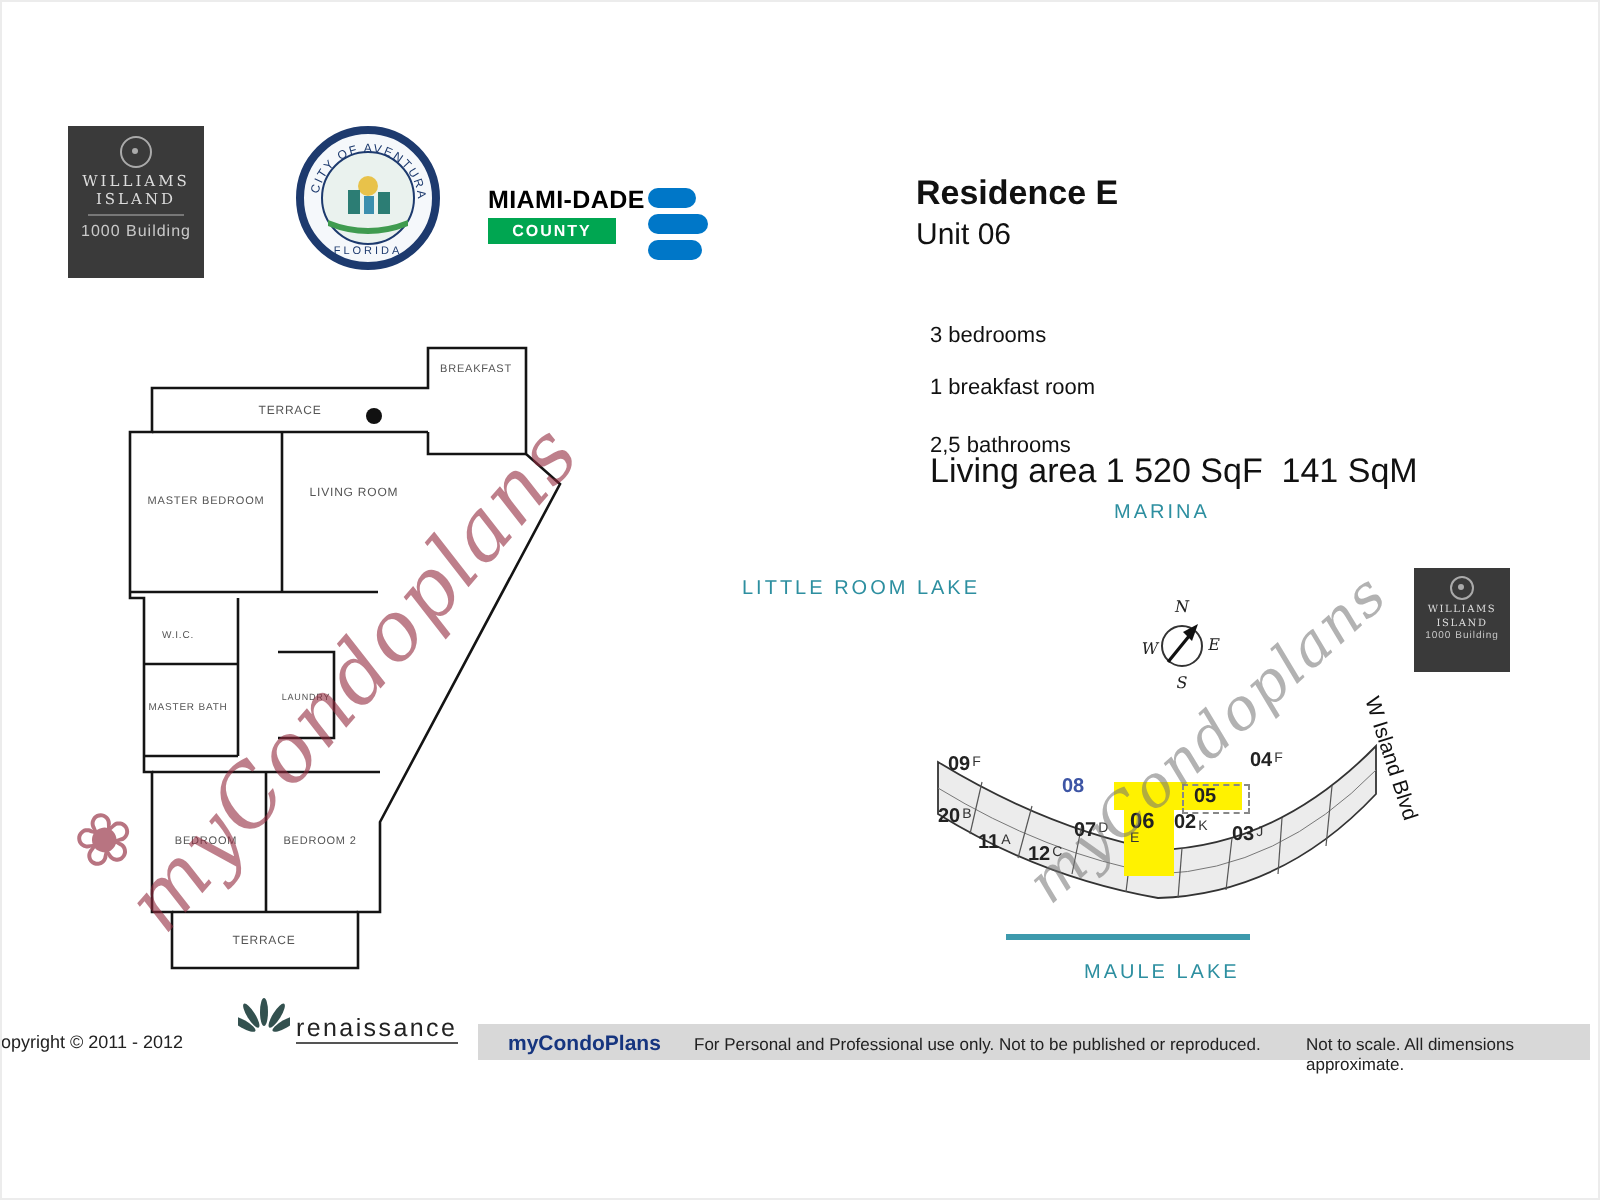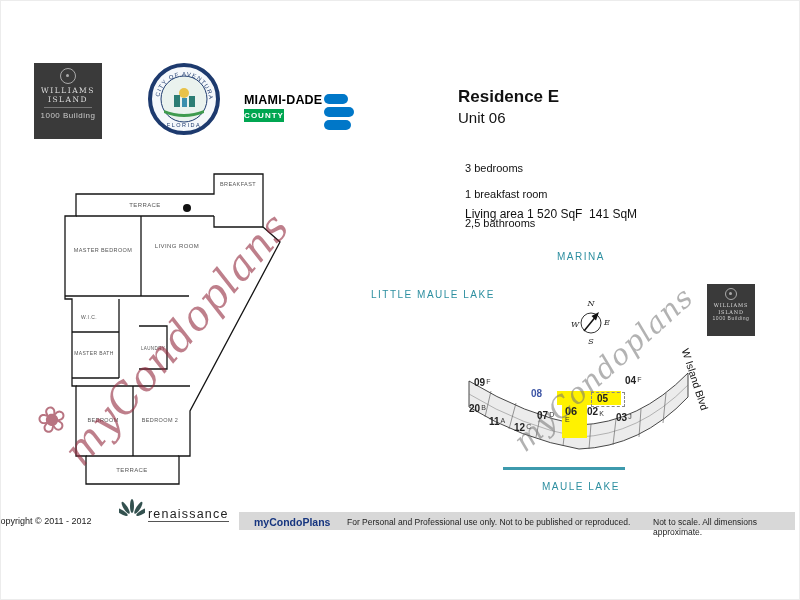--- a/index.html
+++ b/index.html
@@ -13,28 +13,28 @@
   .wi-crest:after{content:"";position:absolute;left:5px;top:5px;width:3px;height:3px;background:#aaa;border-radius:50%;}
   .wi-name{font-family:"DejaVu Serif",serif;font-size:7.5px;letter-spacing:1.5px;line-height:9px;color:#ddd;}
   .wi-rule{width:70%;height:1px;background:#777;margin:3px auto;}
   .wi-sub{font-size:8px;color:#c9c9c9;letter-spacing:.5px;}
   .wi-logo.small .wi-name{font-size:5px;letter-spacing:.8px;line-height:6.5px;}
   .wi-logo.small .wi-sub{font-size:5px;}
   .wi-logo.small .wi-crest{width:10px;height:10px;margin:4px auto 2px auto;}
   .wi-logo.small .wi-crest:after{left:3px;top:3px;}
 
   .md-name{font-size:12.5px;font-weight:bold;letter-spacing:.2px;color:#000;}
-  .md-county{margin-top:2px;width:40px;height:13px;background:#00a651;color:#fff;
+  .md-county{margin-top:2px;width:64px;height:13px;background:#00a651;color:#fff;
              font-size:8px;font-weight:bold;letter-spacing:1px;text-align:center;line-height:13px;}
 
   
   .title{font-size:17px;font-weight:bold;}
   .unit{font-size:15px;}
   .spec{font-size:11px;}
-  .living{font-size:12px;white-space:pre;}
+  .living{font-size:17px;white-space:pre;margin-top:19px;}
 
   
   .fp-label{fill:#555;font-family:"Liberation Sans",sans-serif;letter-spacing:.4px;}
 
   
   .wm{display:flex;align-items:center;justify-content:center;pointer-events:none;z-index:10;}
   .wm-red{transform:rotate(-49deg);}
   .wm-red span{font-family:"DejaVu Serif",serif;font-style:italic;font-size:41px;color:rgba(146,42,62,.6);letter-spacing:1px;white-space:nowrap;}
   .wm-flower{font-size:36px;color:rgba(146,42,62,.65);transform:rotate(-12deg);z-index:10;}
   .wm-gray{transform:rotate(-42deg);}
@@ -138,21 +138,21 @@
   </svg>
 
   <div class="abs wm wm-red" style="left:15px;top:190px;width:320px;height:295px;">
     <span>myCondoplans</span>
   </div>
   <div class="abs wm-flower" style="left:36px;top:398px;">❀</div>
 
   <div class="abs" style="left:360px;top:250px;width:432px;height:265px;">
 
     <div class="abs lake" style="left:196px;top:0px;">MARINA</div>
-    <div class="abs lake" style="left:10px;top:38px;">LITTLE MAULE LAKE</div>
+    <div class="abs lake" style="left:10px;top:38px;">LITTLE ROOM LAKE</div>
     <div class="abs lake" style="left:181px;top:230px;">MAULE LAKE</div>
     <div class="abs street" style="left:330px;top:96px;">W Island Blvd</div>
 
     <svg class="abs" style="left:210px;top:46px;" width="40" height="48" viewBox="0 0 40 48">
       <circle cx="20" cy="26" r="10" fill="none" stroke="#333" stroke-width="1"></circle>
       <line x1="13" y1="34" x2="26" y2="18" stroke="#111" stroke-width="1.6"></line>
       <polygon points="28,15 20.5,19 25,23.5" fill="#111"></polygon>
       <text x="20" y="9" font-size="8" text-anchor="middle" font-family="DejaVu Serif,serif" font-style="italic" fill="#222">N</text>
       <text x="4" y="30" font-size="8" text-anchor="middle" font-family="DejaVu Serif,serif" font-style="italic" fill="#222">W</text>
       <text x="36" y="28" font-size="8" text-anchor="middle" font-family="DejaVu Serif,serif" font-style="italic" fill="#222">E</text>

